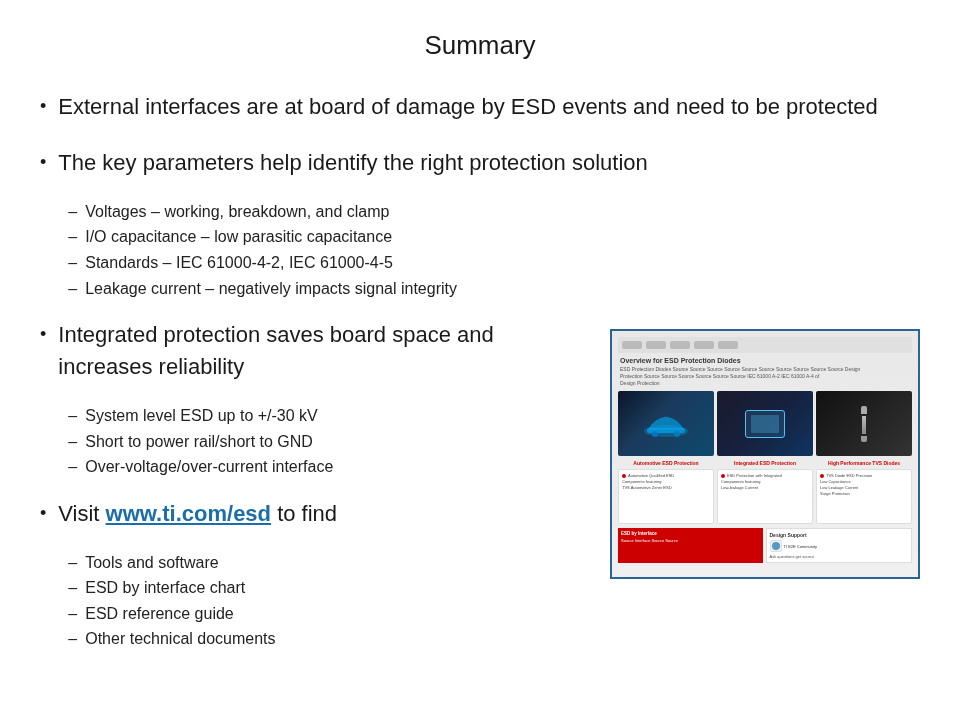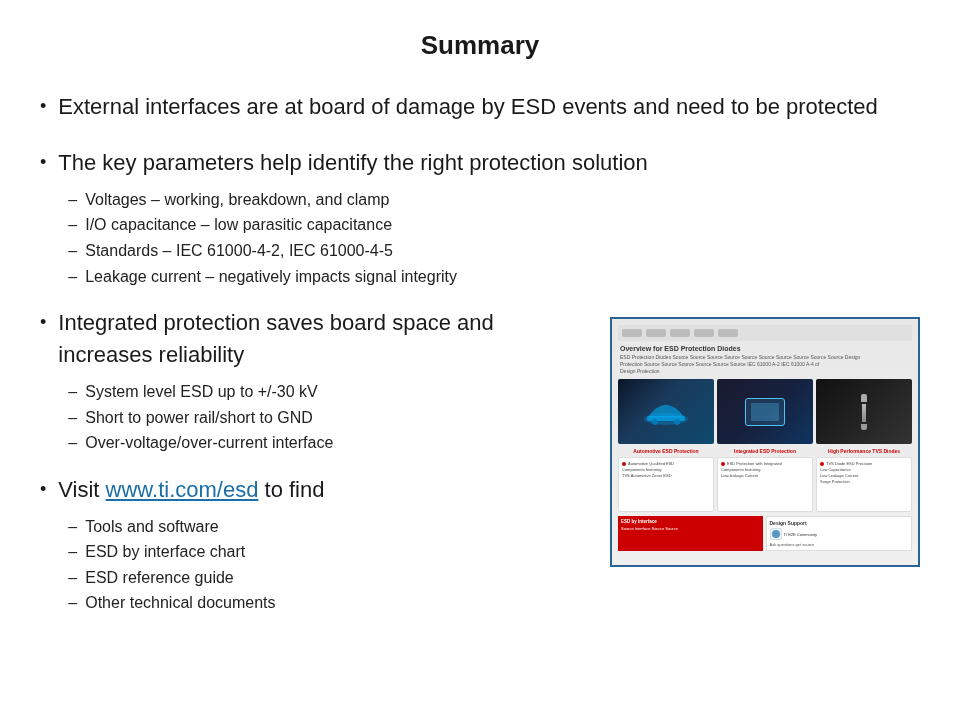--- a/index.html
+++ b/index.html
@@ -13,21 +13,21 @@
       font-family: Arial, Helvetica, sans-serif;
       width: 960px;
       min-height: 720px;
       padding: 20px 40px;
       color: #1a1a1a;
     }
 
     .page-title {
       text-align: center;
       font-size: 26px;
-      font-weight: bold;
+      font-weight: normal;
       margin-bottom: 30px;
       padding-top: 10px;
     }
 
     .content-area {
       display: flex;
       flex-direction: column;
       gap: 0px;
     }
 
@@ -51,21 +51,21 @@
 
     .bullet-main-text {
       font-size: 22px;
       line-height: 1.45;
       margin-bottom: 6px;
     }
 
     .sub-bullets {
       list-style: none;
       padding: 0;
-      margin-top: 8px;
+      margin-top: 20px;
       margin-left: 10px;
     }
 
     .sub-bullets li {
       font-size: 16px;
       line-height: 1.6;
       color: #222;
       display: flex;
       align-items: flex-start;
     }
@@ -236,20 +236,21 @@
     }
 
     .ti-community-text {
       font-size: 4px;
       color: #333;
     }
 
     .link-text {
       color: #1a6fa8;
       text-decoration: underline;
+      font-weight: bold;
     }
 
     .integrated-section {
       display: flex;
       align-items: flex-start;
       margin-bottom: 18px;
     }
 
     .integrated-bullet {
       font-size: 18px;

